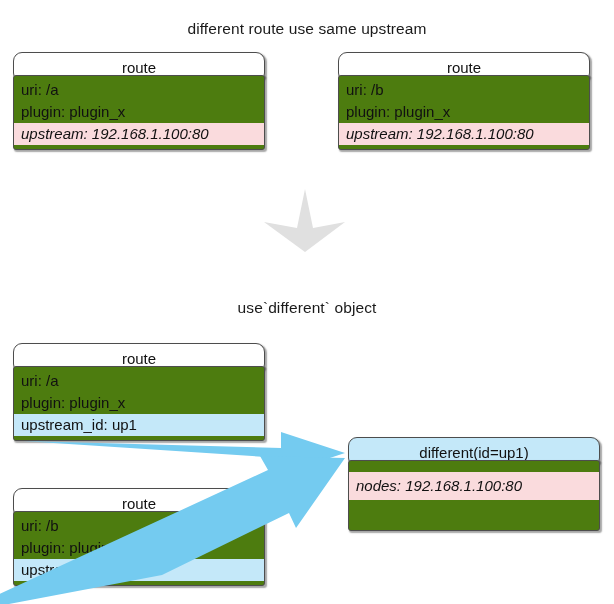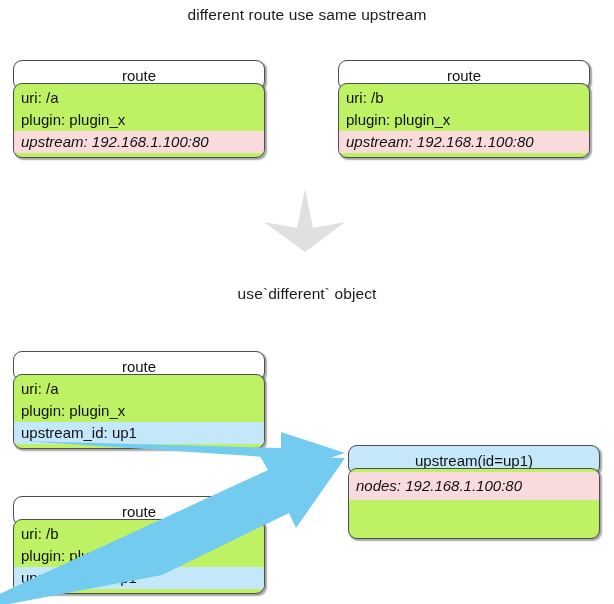--- a/index.html
+++ b/index.html
@@ -19,20 +19,21 @@
     overflow: hidden;
   }
 
   .caption {
     position: absolute;
     font-size: 15.5px;
     color: #1a1a1a;
     text-align: center;
     white-space: nowrap;
     letter-spacing: 0.1px;
+    margin-top: 14px;
   }
 
   
   .node {
     position: absolute;
     box-sizing: border-box;
   }
   .node-header {
     position: relative;
     box-sizing: border-box;
@@ -40,38 +41,37 @@
     border-radius: 9px;
     background: #ffffff;
     text-align: center;
     font-size: 15px;
     color: #111111;
     line-height: 1;
     display: flex;
     align-items: center;
     justify-content: center;
     box-shadow: 1.5px 1.5px 1.4px rgba(0,0,0,0.35);
-    margin-top: 8px;
   }
   .node-header.accent-blue {
     background: #c4e8f9;
   }
   .node-body {
     position: relative;
     box-sizing: border-box;
     border: 1px solid #4d4d4d;
-    border-radius: 9px;
-    background: #bef264;
+    border-radius: 3px;
+    background: #4d7c0f;
     box-shadow: 1.5px 1.5px 1.4px rgba(0,0,0,0.35);
     overflow: hidden;
     padding-top: 3px;
     padding-bottom: 3px;
   }
   .node-body.pad-mid {
-    padding-top: 3px;
+    padding-top: 11px;
     padding-bottom: 11px;
   }
   .attr {
     font-size: 15px;
     color: #111111;
     line-height: 22px;
     height: 22px;
     padding-left: 7px;
     white-space: nowrap;
     overflow: hidden;
@@ -130,21 +130,21 @@
   <div class="node" style="left:13px; top:488px; width:252px;">
     <div class="node-header" style="height:30px;">route</div>
     <div class="node-body" style="height:75px;">
       <div class="attr">uri: /b</div>
       <div class="attr">plugin: plugin_y</div>
       <div class="attr hl-blue">upstream_id: up1</div>
     </div>
   </div>
 
   <div class="node" style="left:348px; top:437px; width:252px;">
-    <div class="node-header accent-blue" style="height:30px;">upstream(id=up1)</div>
+    <div class="node-header accent-blue" style="height:30px;">different(id=up1)</div>
     <div class="node-body pad-mid" style="height:71px;">
       <div class="attr hl-pink" style="line-height:28px;height:28px;">nodes: 192.168.1.100:80</div>
     </div>
   </div>
 
   <svg class="overlay" viewBox="0 0 614 604">
 
     <polygon fill="#e0e0e0" points="305,189 313,228 345,222 305,252 264,222 297,228"></polygon>
 
     <polygon fill="#74cbf0" points="23,441 281,448 281,432 345,453 281,474 281,458"></polygon>

